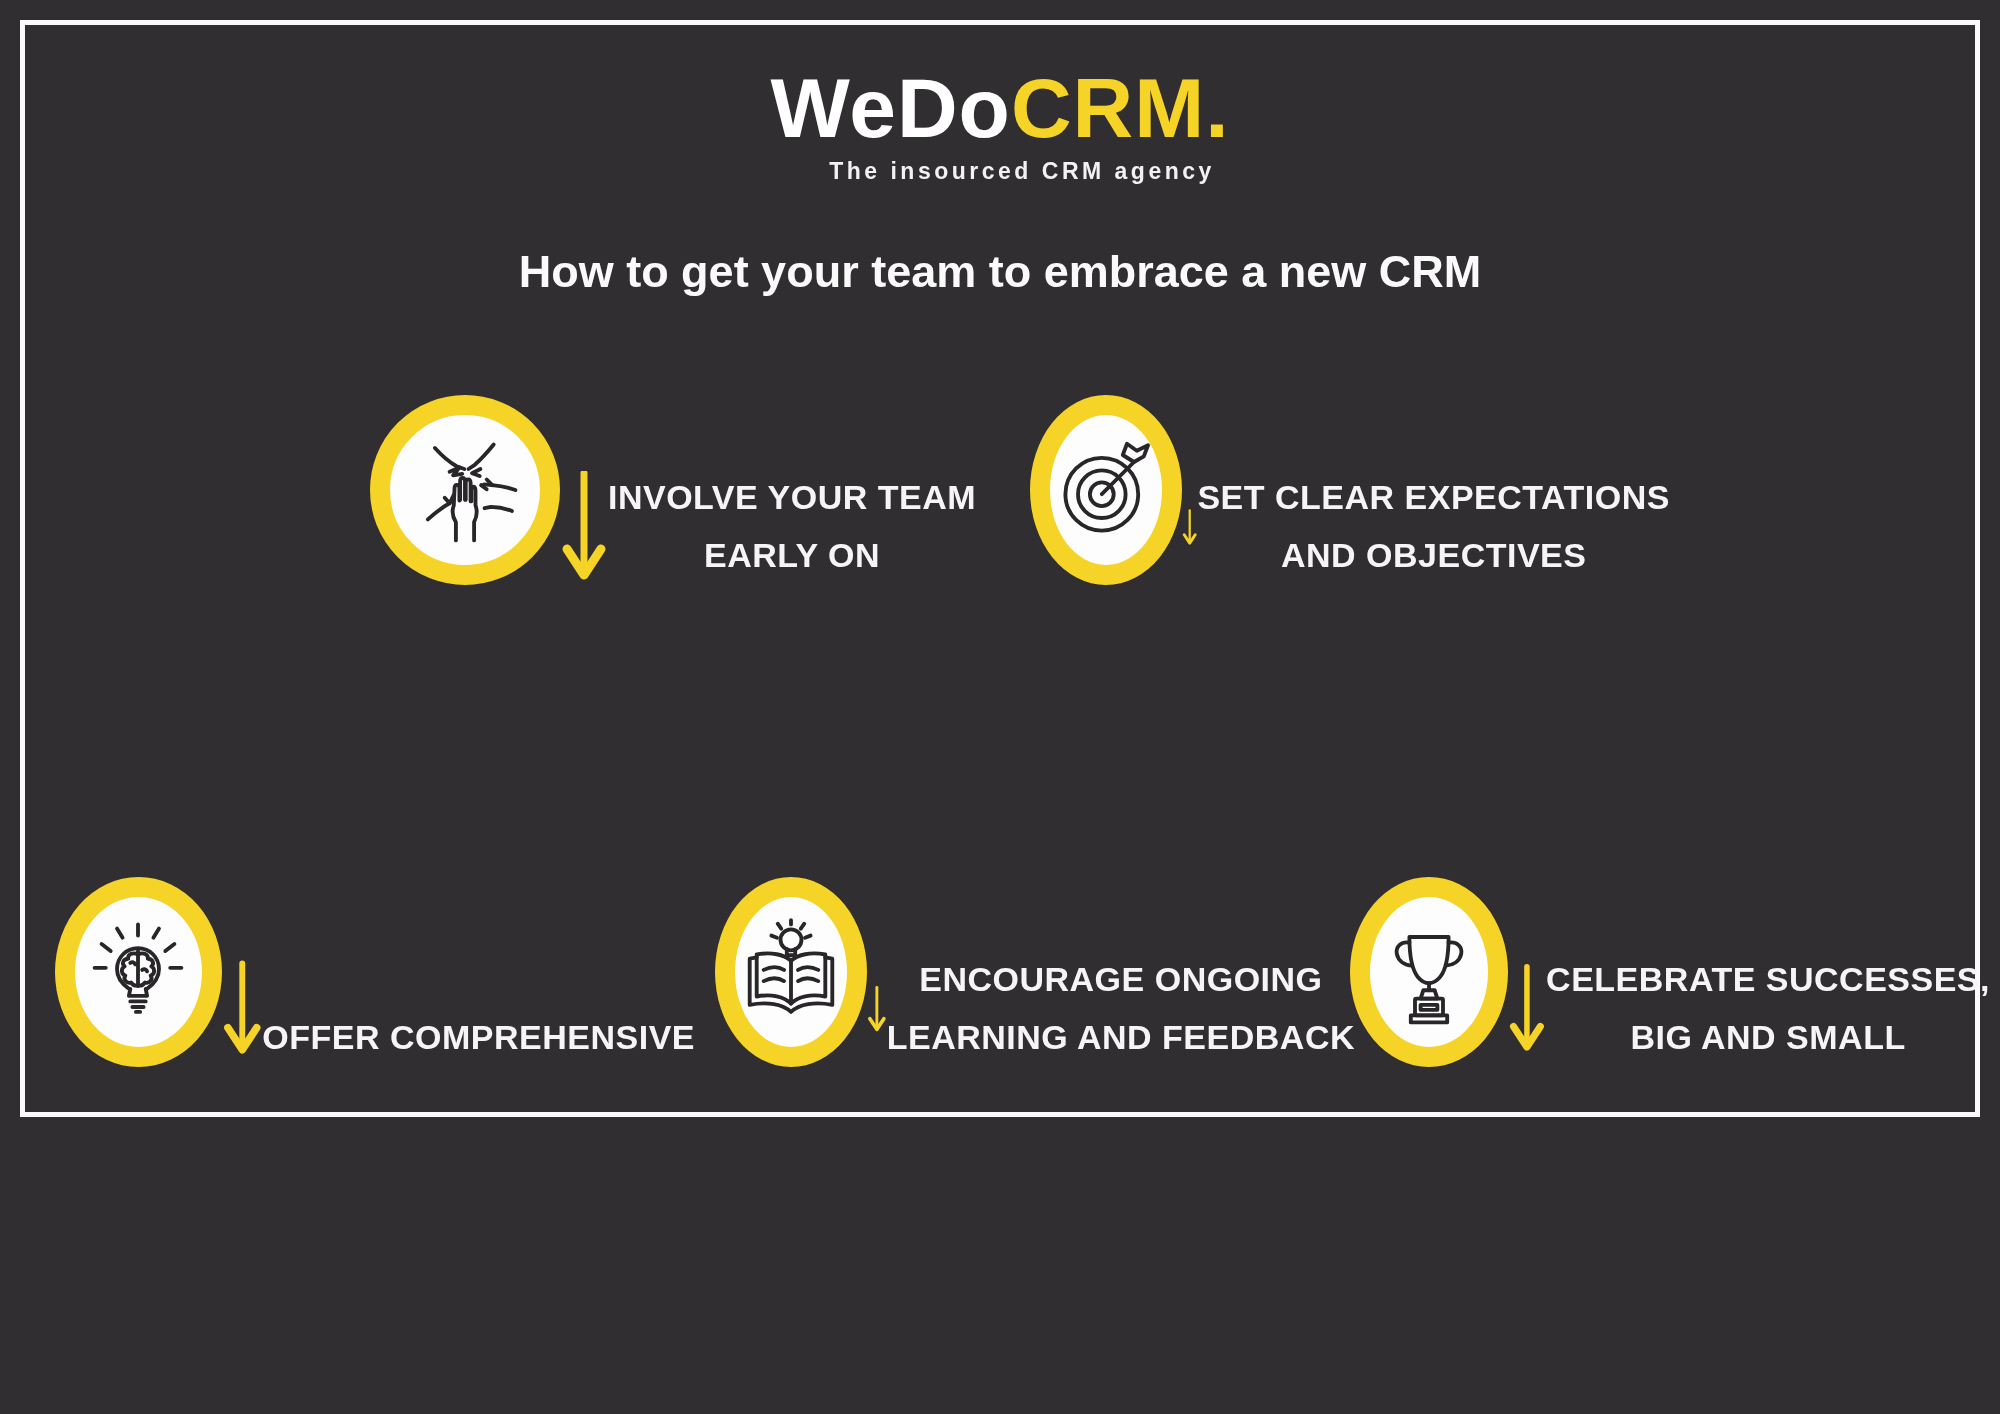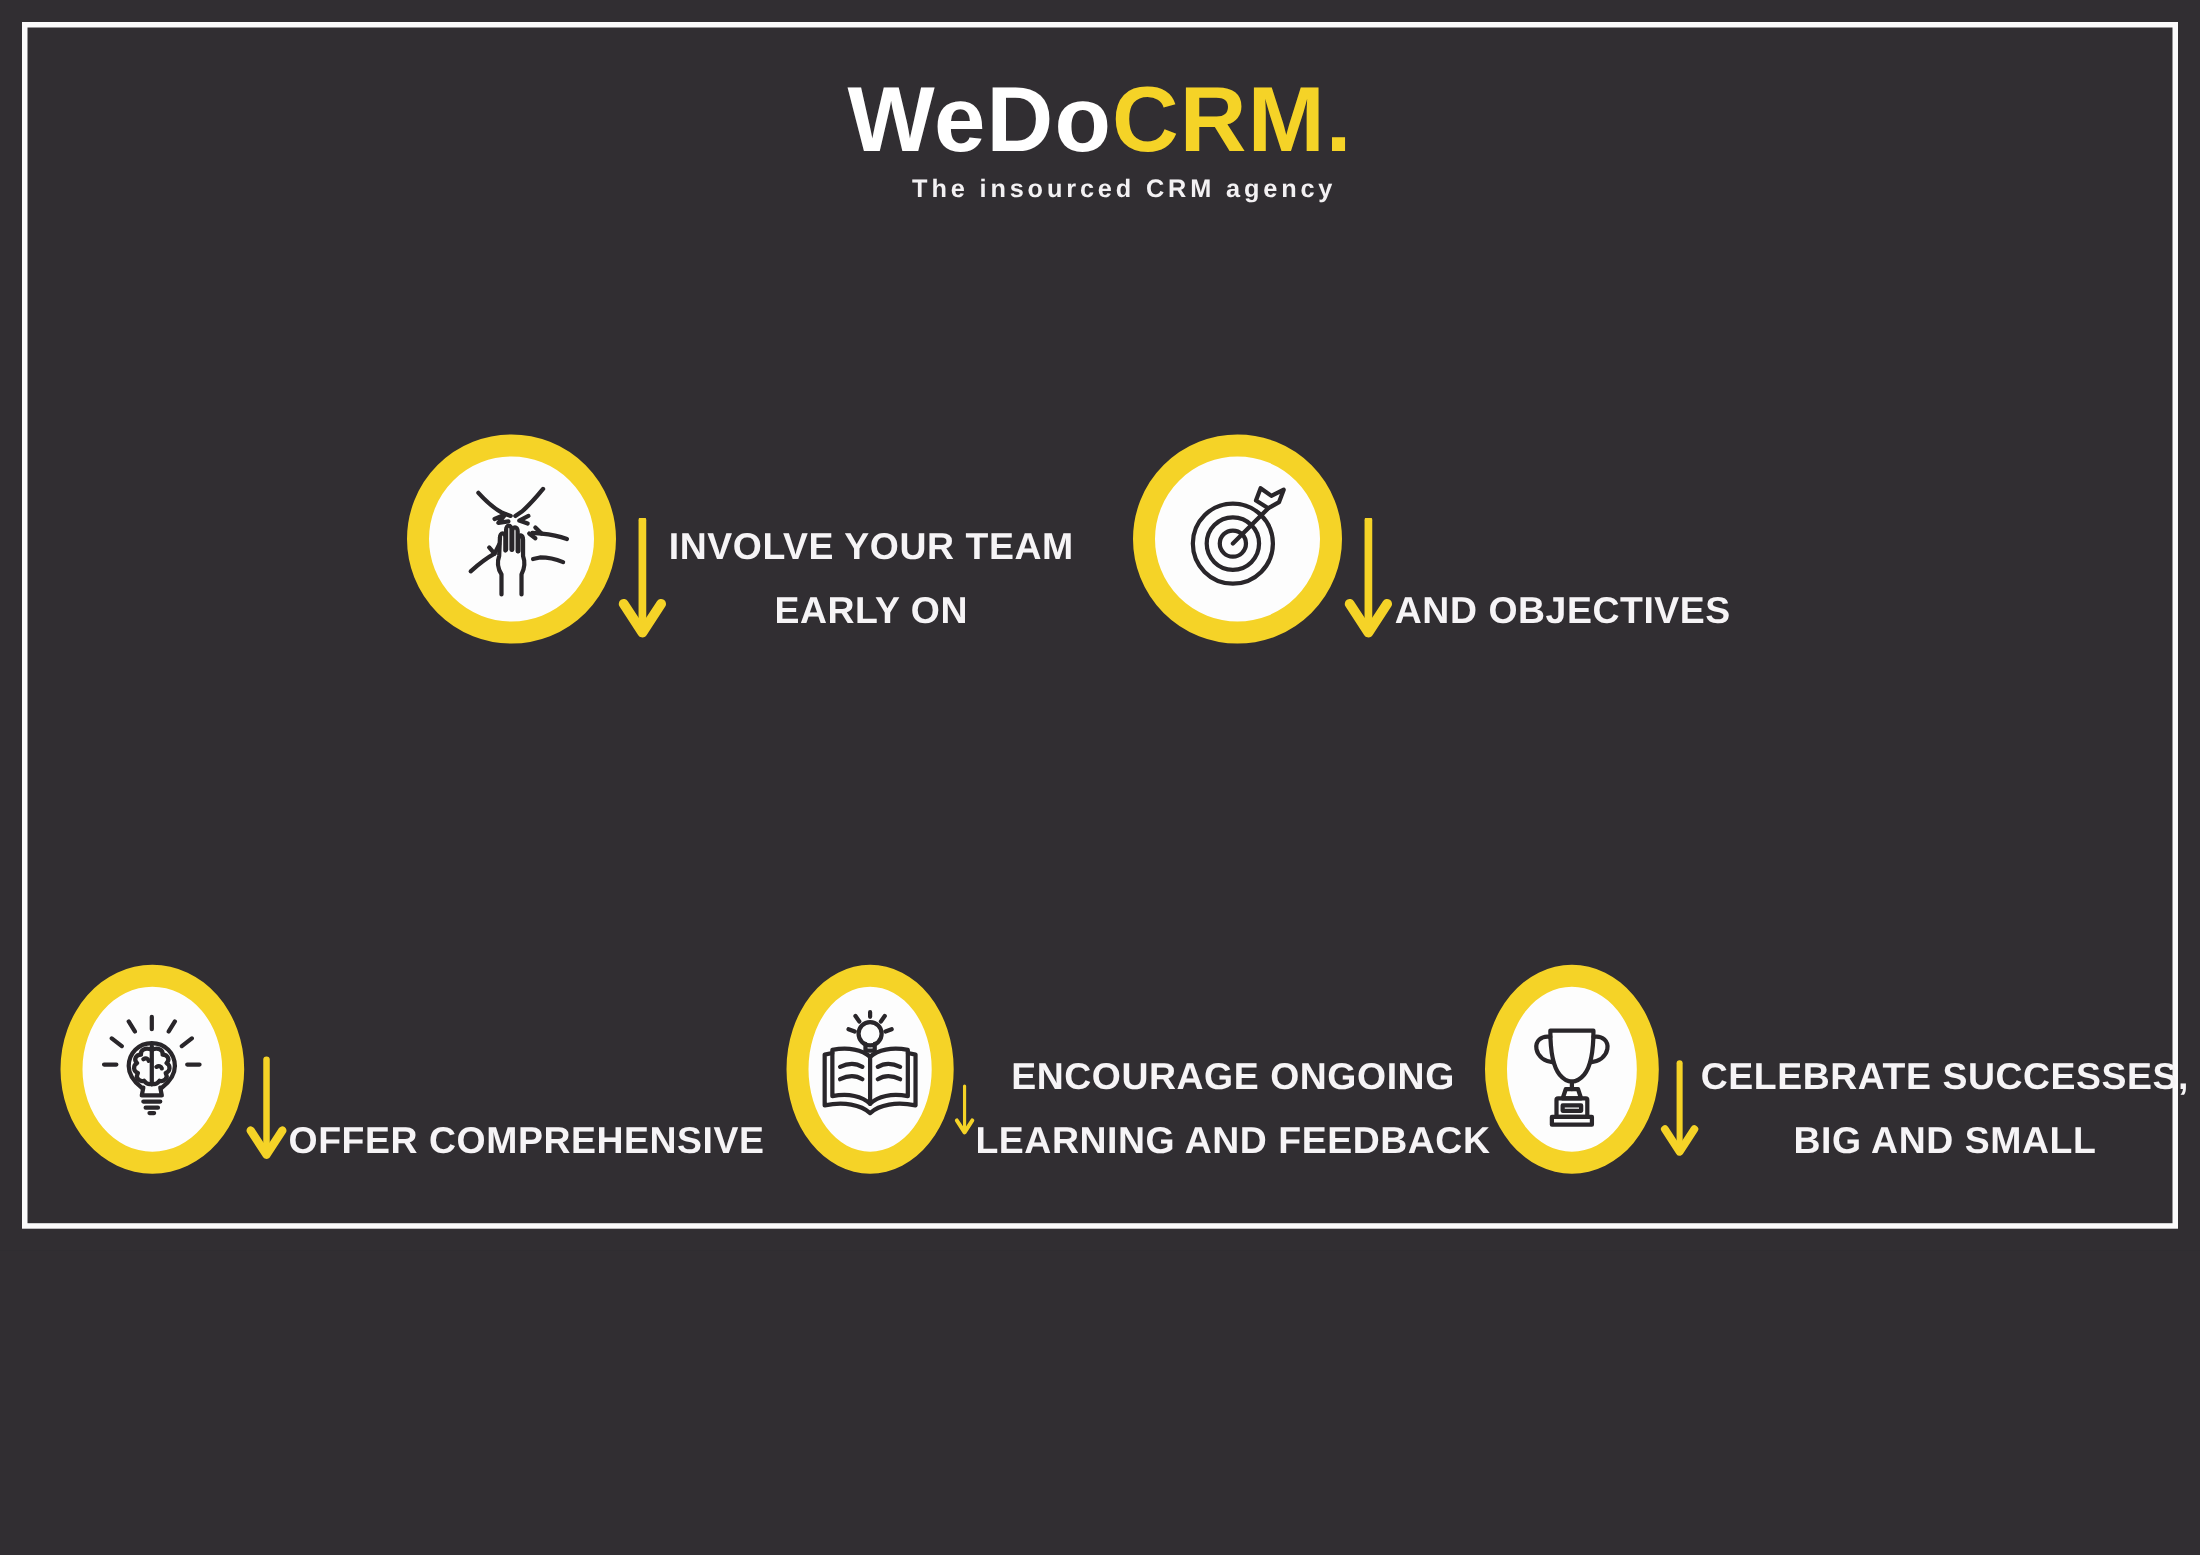--- a/index.html
+++ b/index.html
@@ -101,20 +101,21 @@
 <div class="canvas">
   <div class="frame"></div>
 
   <div class="header">
     <div class="logo">
       <span class="logo-white">WeDo</span><span class="logo-yellow">CRM.</span>
     </div>
     <div class="tagline">The insourced CRM agency</div>
   </div>
 
+  <h1 class="page-title">How to get your team to embrace a new CRM</h1>
 
   <div class="step step-1">
     <div class="badge">
       <svg viewBox="0 0 160 160">
         <g class="icon-stroke">
           <path d="M67,152 L67,126 C62,118 61,110 64,102 L65,78 C65,71 72,71 72,78 L72,95"></path>
           <path d="M73,94 L73,68 C73,61 80,61 80,68 L80,94"></path>
           <path d="M81,94 L81,70 C81,63 88,63 88,70 L88,96"></path>
           <path d="M89,96 L89,80 C89,73 95,74 95,81 L95,102 C98,110 97,118 93,126 L93,152"></path>
           <path d="M37,20 C47,31 57,40 68,46 L79,50"></path>
@@ -149,20 +150,21 @@
           <path d="M74,86 L120,40"></path>
           <path d="M120,40 L104,30 L110,14 L124,24 L140,16 L134,32 Z"></path>
         </g>
       </svg>
     </div>
     <svg class="down-arrow" width="48" height="114" viewBox="0 0 48 114">
       <path class="arrow-stroke" stroke-width="7" d="M24,2 L24,100"></path>
       <path class="arrow-stroke" stroke-width="9" d="M7,78 L24,104 L41,78"></path>
     </svg>
     <div class="step-label">
+      <div>SET CLEAR EXPECTATIONS</div>
       <div>AND OBJECTIVES</div>
     </div>
   </div>
 
   <div class="step step-3">
     <div class="badge">
       <svg viewBox="0 0 160 160">
         <g class="icon-stroke">
           <path d="M67,104 C56,96 50,87 50,76 C50,59 63,46 80,46 C97,46 110,59 110,76 C110,87 104,96 93,104"></path>
           <path d="M69,104 L67,114 M91,104 L93,114 M67,114 L93,114 M69,122 L91,122 M72,130 L88,130 M77,137 L83,137"></path>

